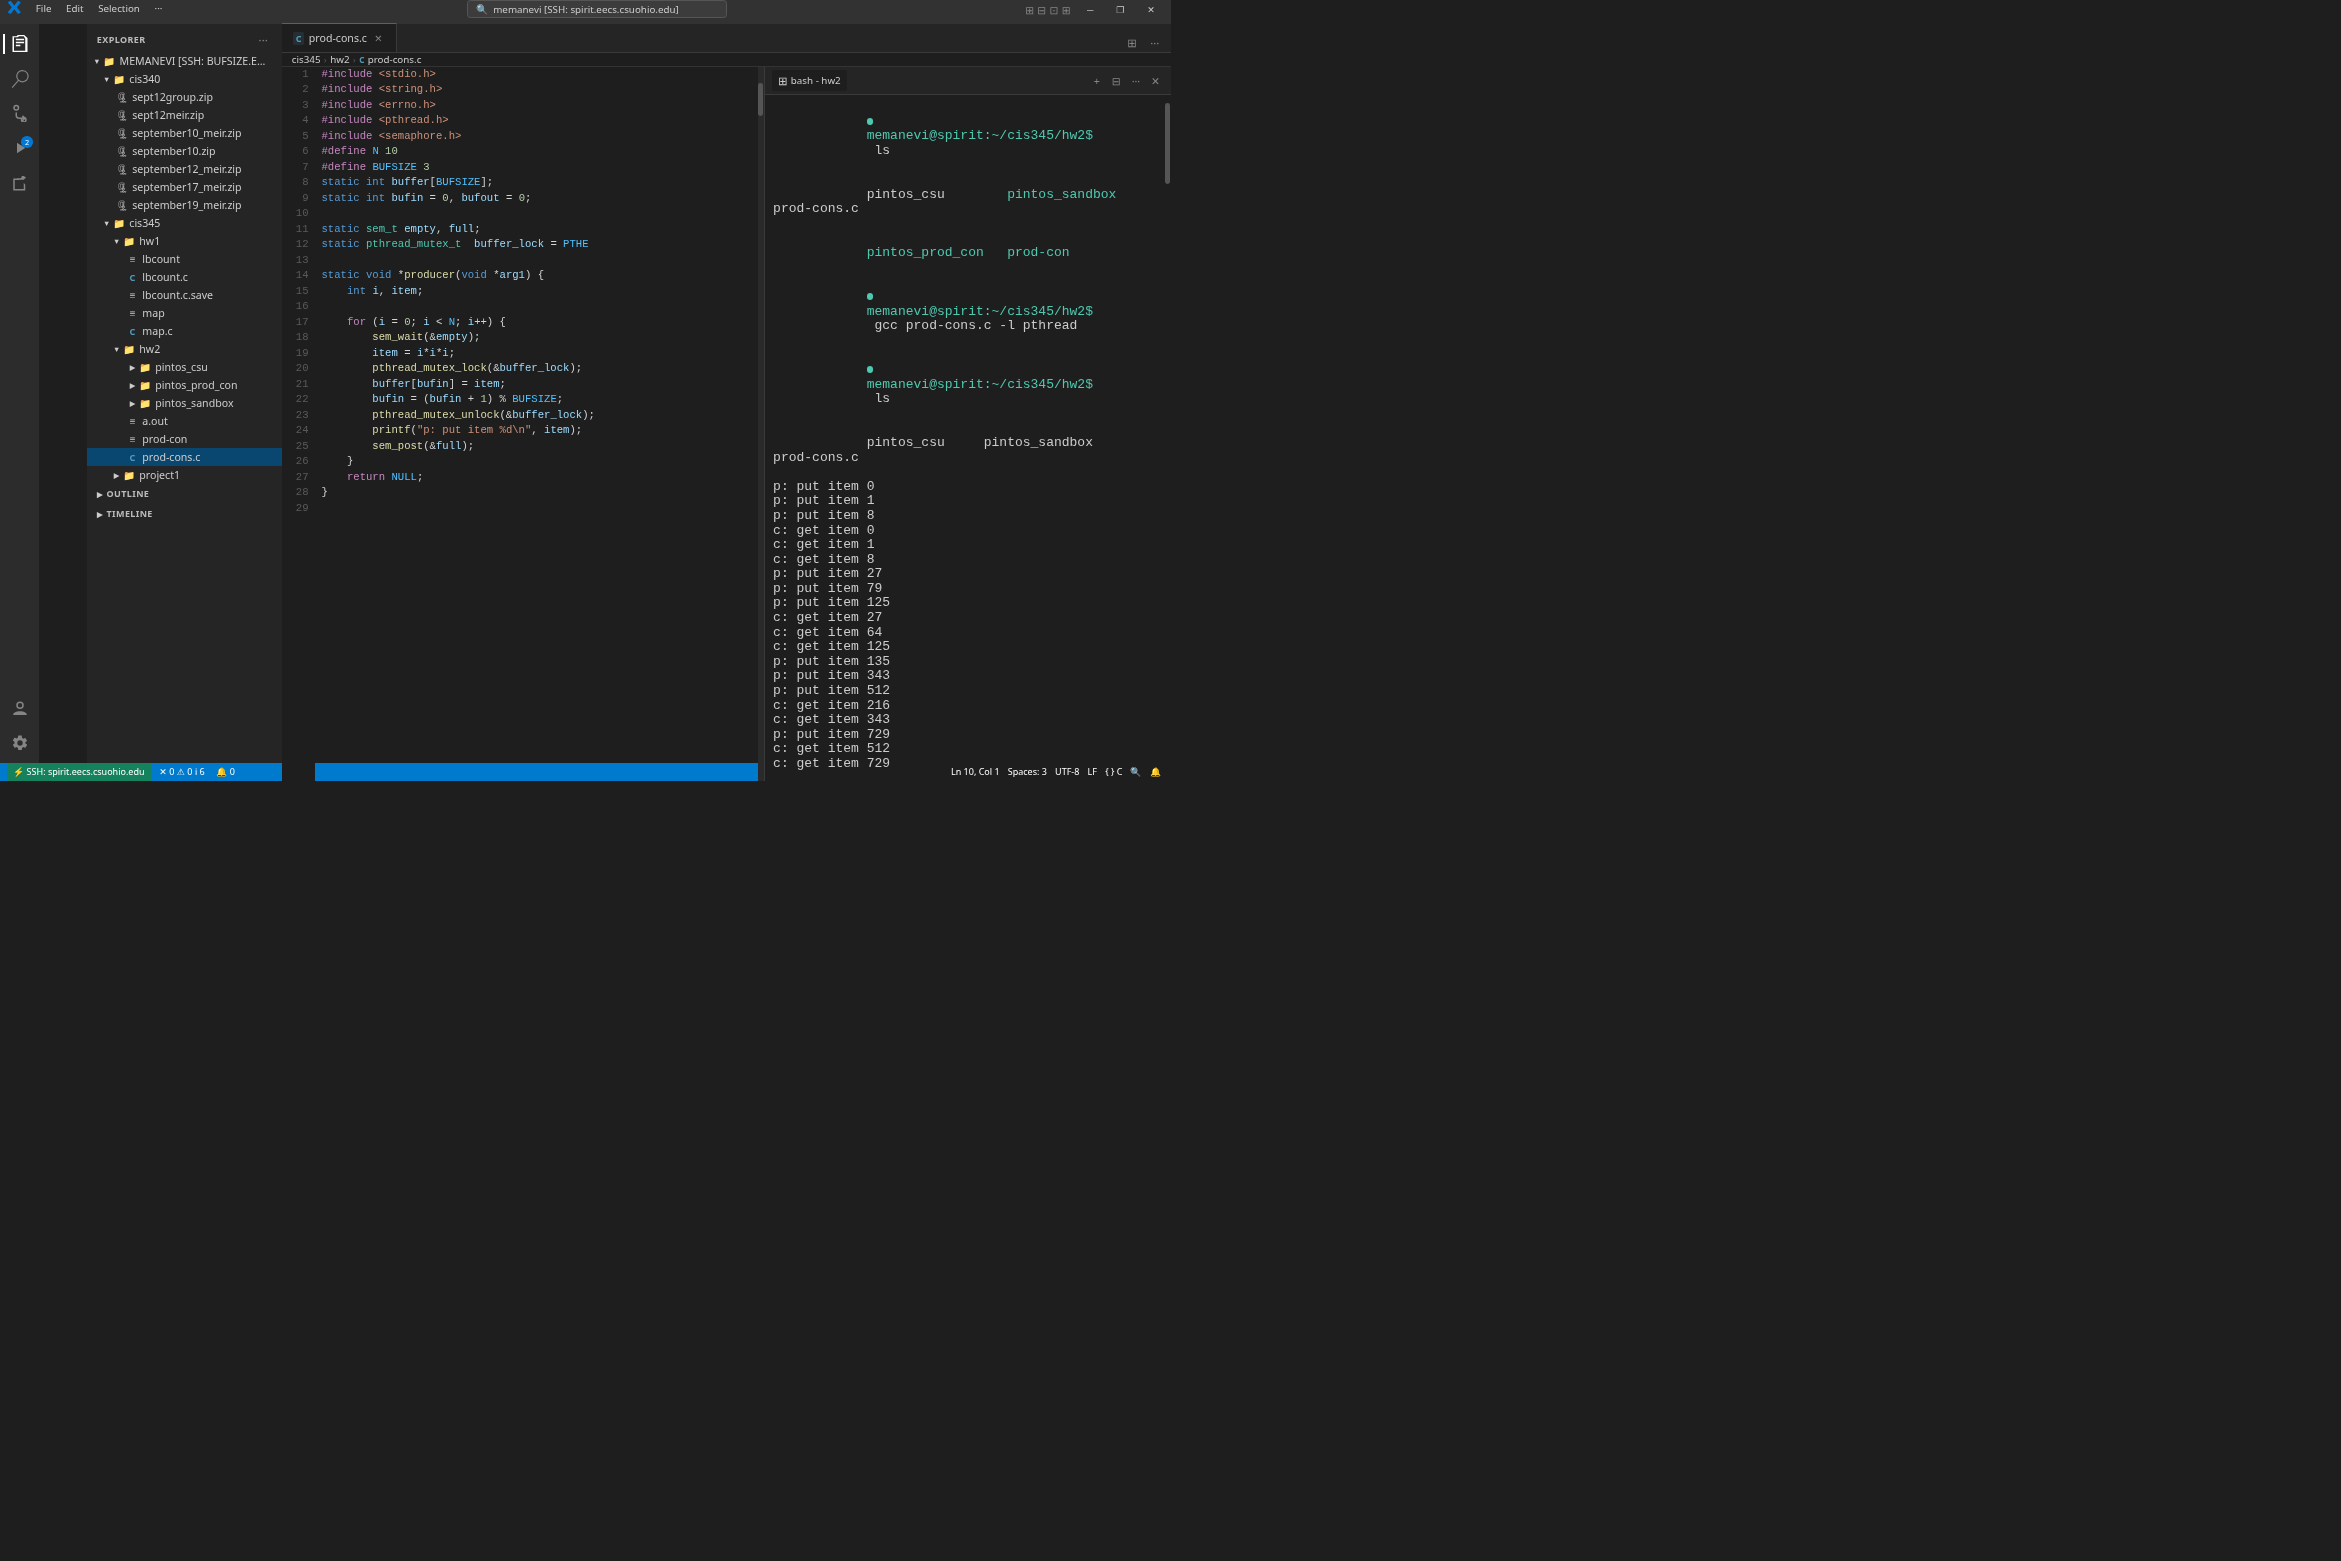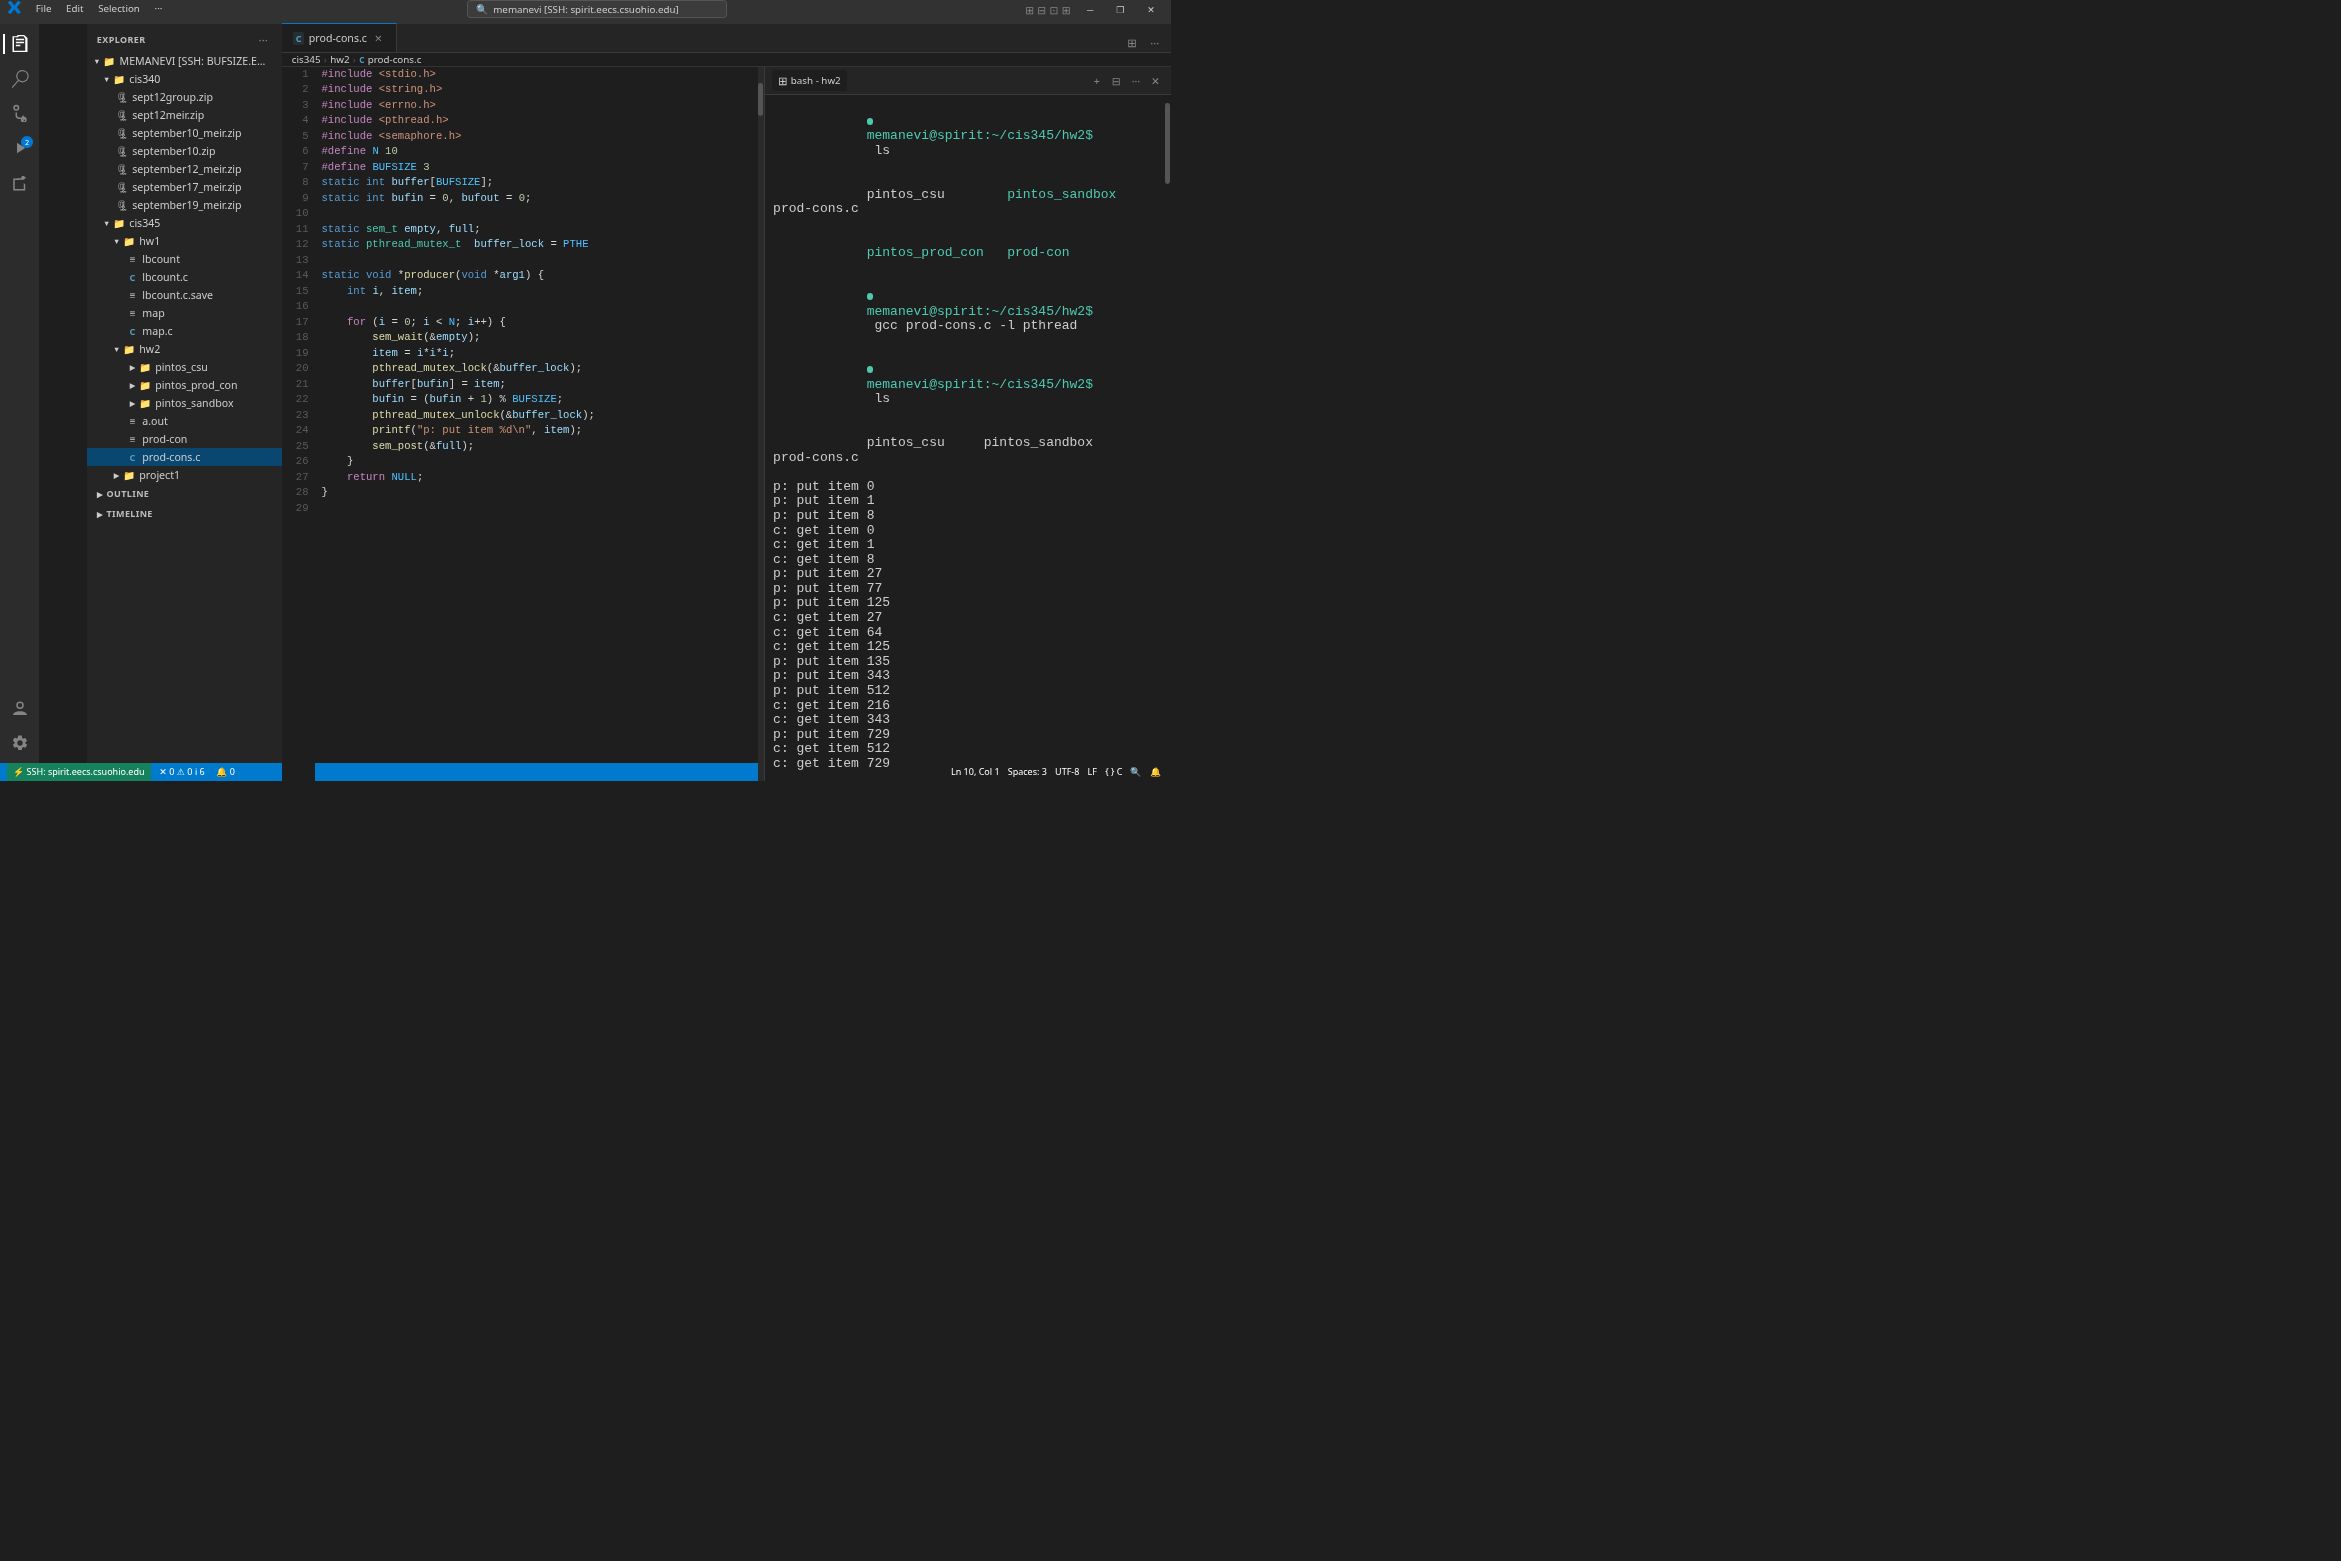--- a/index.html
+++ b/index.html
@@ -829,21 +829,21 @@
           </div>
 
 
           <div class="term-line">p: put item 0</div>
           <div class="term-line">p: put item 1</div>
           <div class="term-line">p: put item 8</div>
           <div class="term-line">c: get item 0</div>
           <div class="term-line">c: get item 1</div>
           <div class="term-line">c: get item 8</div>
           <div class="term-line">p: put item 27</div>
-          <div class="term-line">p: put item 77</div>
+          <div class="term-line">p: put item 79</div>
           <div class="term-line">p: put item 125</div>
           <div class="term-line">c: get item 27</div>
           <div class="term-line">c: get item 64</div>
           <div class="term-line">c: get item 125</div>
           <div class="term-line">p: put item 135</div>
           <div class="term-line">p: put item 343</div>
           <div class="term-line">p: put item 512</div>
           <div class="term-line">c: get item 216</div>
           <div class="term-line">c: get item 343</div>
           <div class="term-line">p: put item 729</div>

